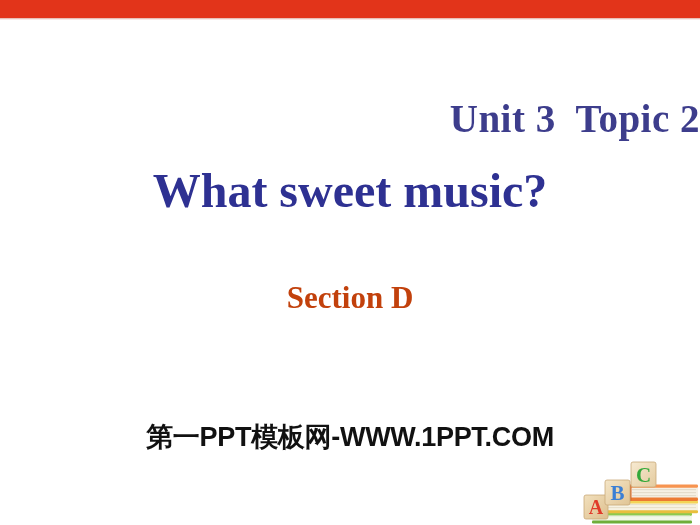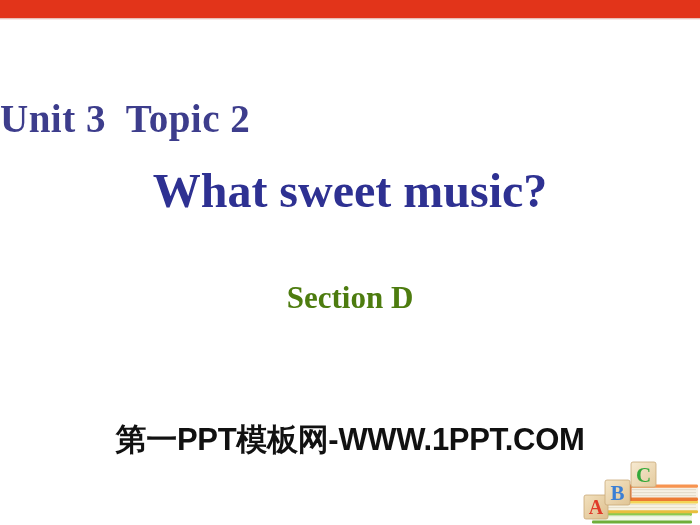--- a/index.html
+++ b/index.html
@@ -41,21 +41,21 @@
     height: 2px;
     background: linear-gradient(to bottom, rgba(180,40,15,0.40), rgba(180,40,15,0));
   }
 
   
   #unit-topic {
     position: absolute;
     left: 0;
     top: 96px;
     width: 700px;
-    text-align: left;
+    text-align: right;
     font-family: "Liberation Serif", "DejaVu Serif", serif;
     font-weight: bold;
     font-size: 39px;
     letter-spacing: 0.5px;
     color: #3d3d8c;
     white-space: pre;
   }
 
   #main-title {
     position: absolute;
@@ -73,34 +73,34 @@
 
   #section-label {
     position: absolute;
     left: 0;
     top: 280px;
     width: 700px;
     text-align: center;
     font-family: "Liberation Serif", "DejaVu Serif", serif;
     font-weight: bold;
     font-size: 31px;
-    color: #4d7c0f;
+    color: #c2410c;
     white-space: pre;
   }
 
   
   #watermark {
     position: absolute;
     left: 0;
     top: 419px;
     width: 700px;
     text-align: center;
     font-family: "Liberation Sans", "DejaVu Sans", sans-serif;
     font-weight: bold;
-    font-size: 31px;
+    font-size: 27px;
     letter-spacing: -0.3px;
     color: #111111;
     white-space: pre;
   }
 
   
   #books-illustration {
     position: absolute;
     right: 0px;
     bottom: 0px;

